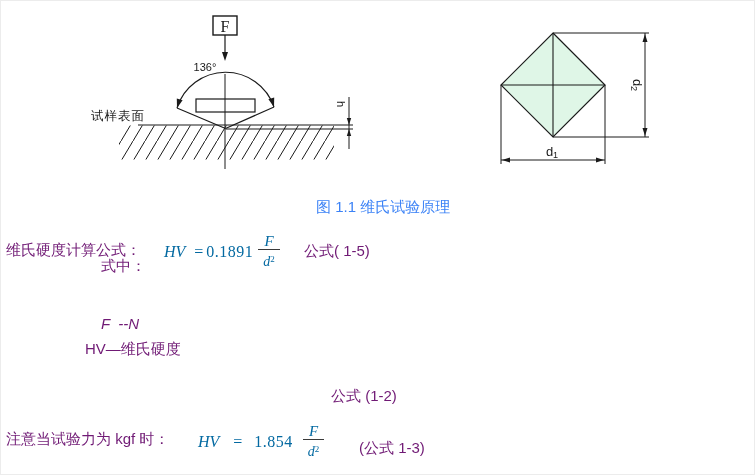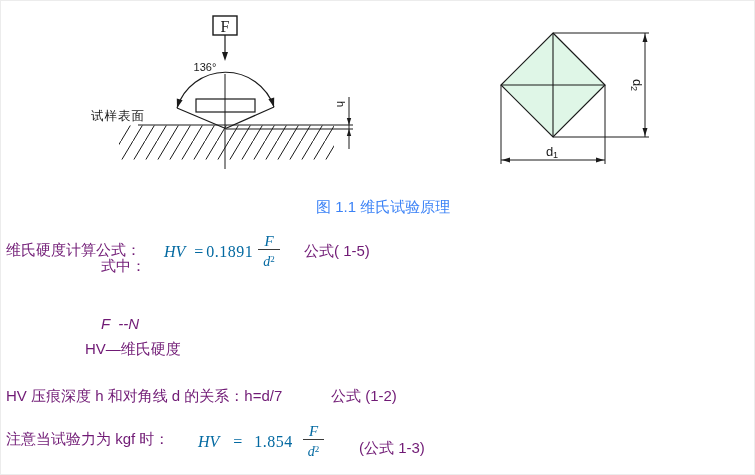--- a/index.html
+++ b/index.html
@@ -99,21 +99,20 @@
 
   <span class="abs cn" style="left:303px;top:241px;">公式( 1-5)</span>
 
   <span class="abs cn" style="left:100px;top:256px;">式中：</span>
 
   <span class="abs cn" style="left:84px;top:291px;margin-top:48px;">HV—维氏硬度</span>
 
   <span class="abs cn" style="left:100px;top:314px;font-style:italic;">F  --N</span>
 
 
-  <span class="abs cn" style="left:5px;top:386px;">HV 压痕深度 h 和对角线 d 的关系：h=d/7</span>
   <span class="abs cn" style="left:330px;top:386px;">公式 (1-2)</span>
 
   <span class="abs cn" style="left:5px;top:429px;"><span>注意当试验力为 </span><span class="kgf">kgf</span><span> 时：</span></span>
 
   <span class="abs formula f3" style="left:197px;top:423px;">
     <span class="lhs">HV</span><span class="eq">=</span><span class="coef">1.854</span><span class="frac"><span class="num">F</span><span class="den"><span>d</span><sup>2</sup></span></span>
   </span>
 
   <span class="abs cn" style="left:358px;top:438px;">(公式 1-3)</span>
 

